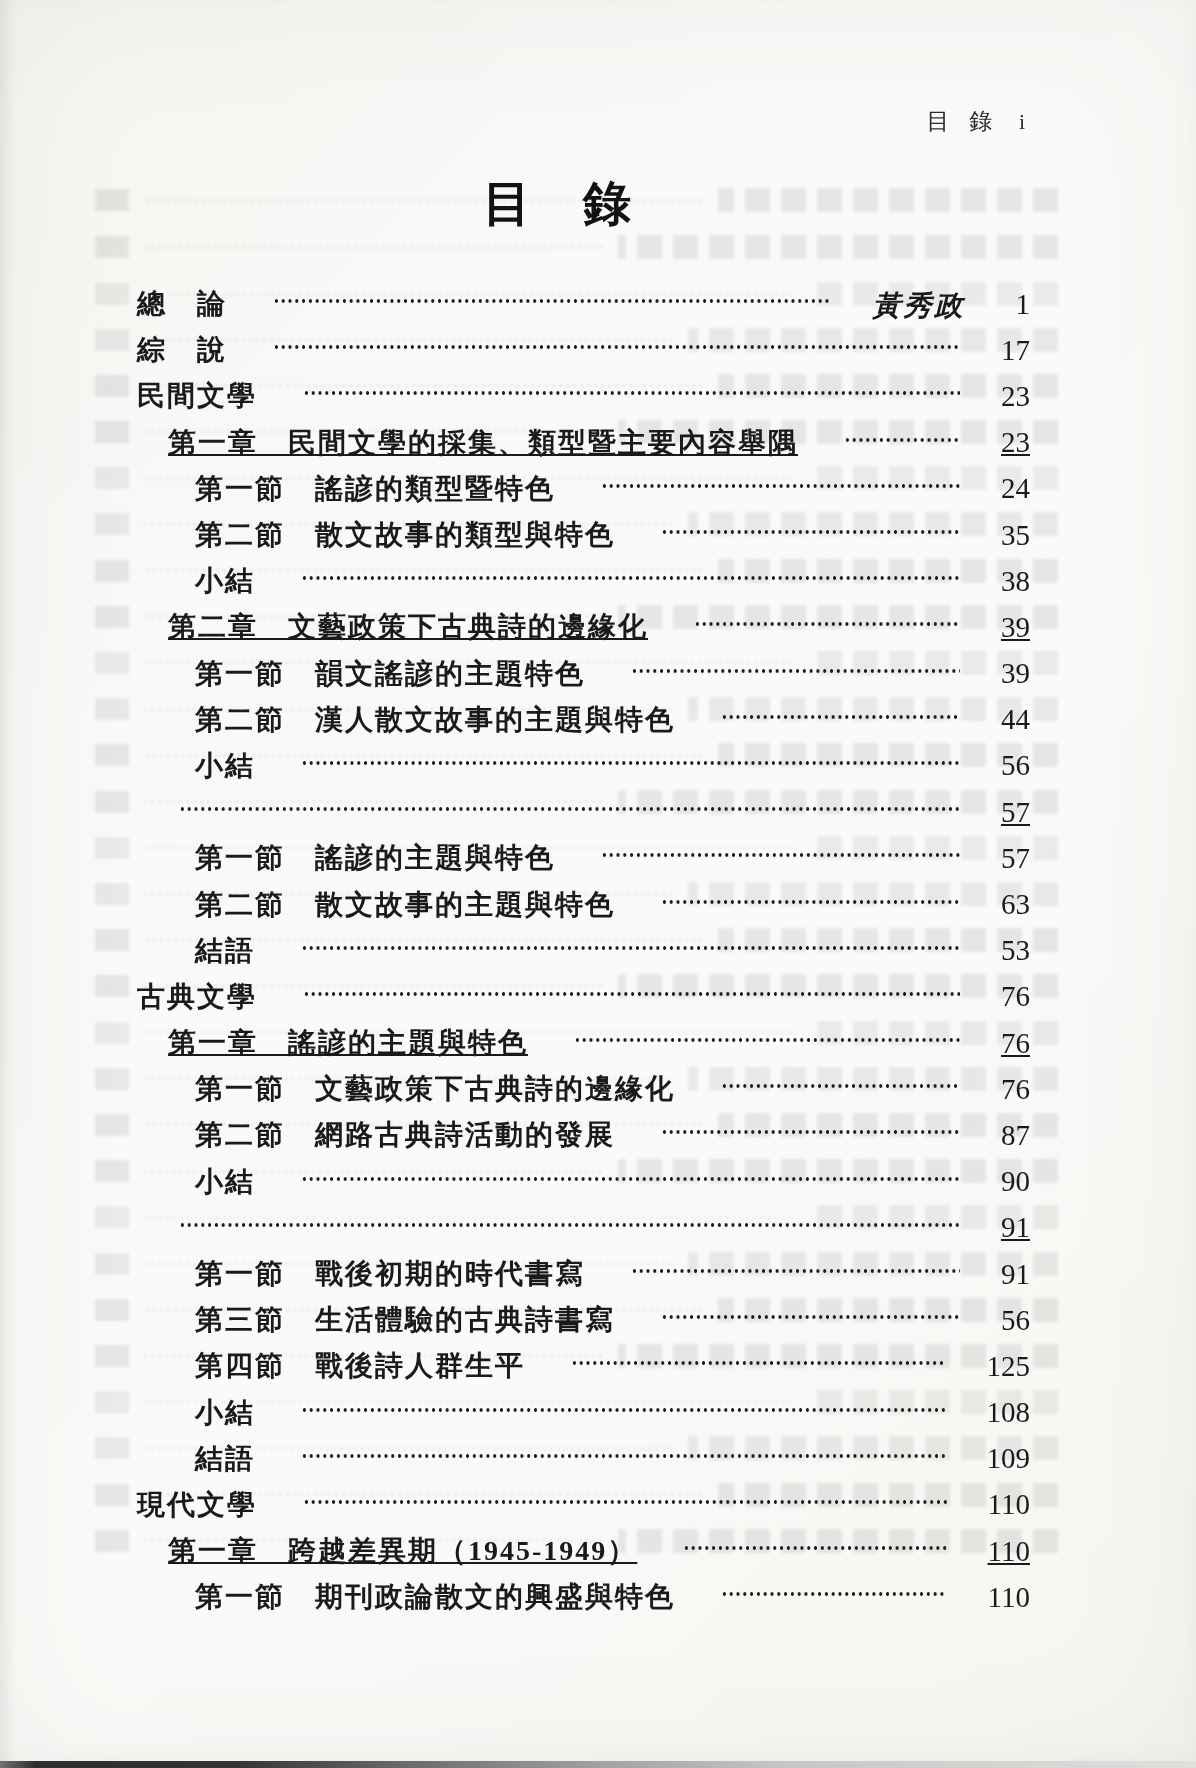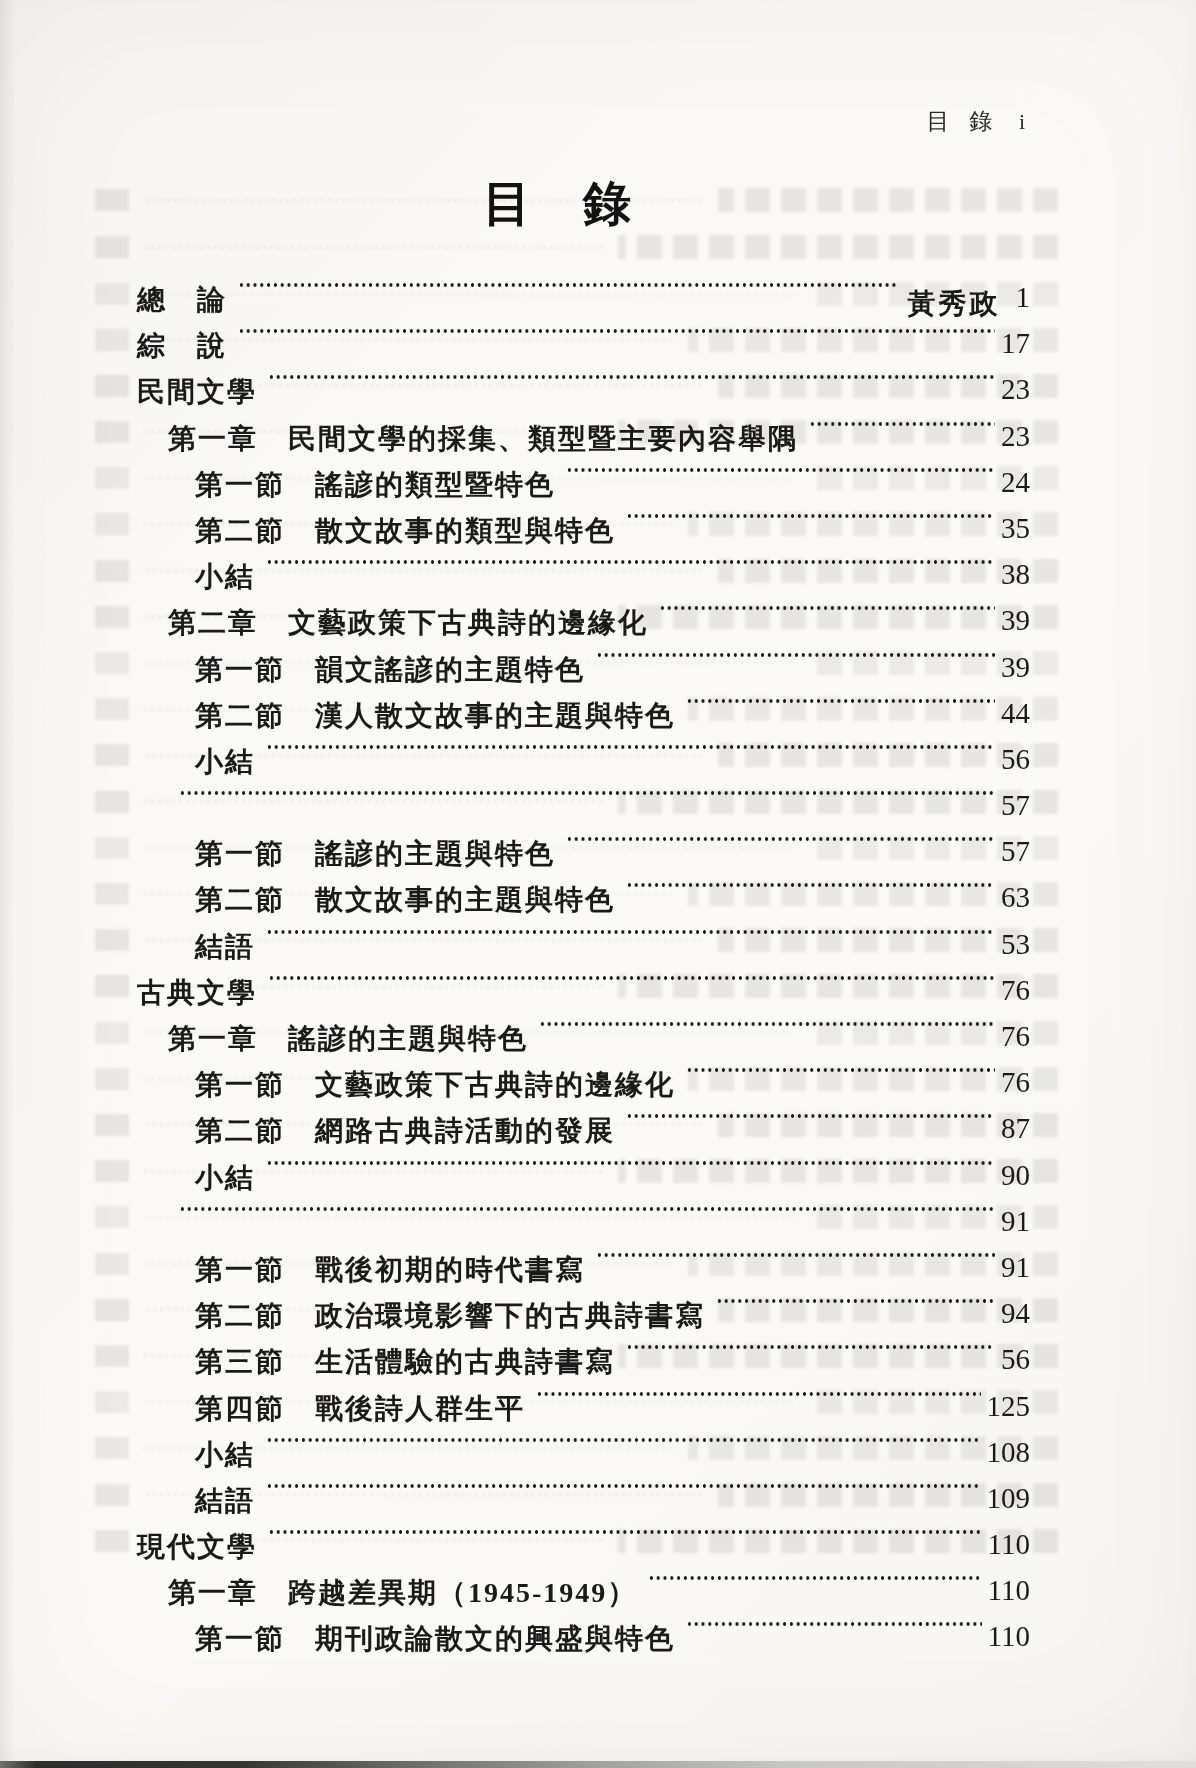--- a/index.html
+++ b/index.html
@@ -14,28 +14,28 @@
              background:linear-gradient(90deg,#777 0,#2e2e2e 3%,#373737 20%,#6f6f6f 34%,#a8a8a8 50%,#cfcfcf 66%,#e0dedc 85%,#edebe9 100%);}
 
   .running-header{position:absolute;top:106px;right:171px;font-size:23px;color:#2a2a2a;white-space:nowrap;}
   .running-header .rh-title{letter-spacing:7px;}
   .running-header .rh-pg{margin-left:14px;font-size:22px;letter-spacing:0;}
 
   .doc-title{position:absolute;top:172px;left:0;width:1116px;text-align:center;
              font-size:48px;font-weight:700;letter-spacing:2px;color:#121212;white-space:nowrap;}
 
   .toc{position:absolute;left:137px;top:281px;width:893px;}
-  .row{display:flex;align-items:flex-start;height:46.2px;font-size:28px;white-space:nowrap;}
+  .row{display:flex;align-items:center;height:46.2px;font-size:28px;white-space:nowrap;gap:35px;}
   .row .label{letter-spacing:2px;font-weight:600;}
-  .lvl1{padding-left:31px;}
+  .lvl1{padding-left:31px;text-decoration:underline;}
   .lvl2{padding-left:58px;}
   .dots{flex:1 1 auto;height:8px;margin:0 6px 6px 11px;
         background-image:radial-gradient(circle,#1b1b1b 1.55px,transparent 1.95px);
         background-size:6.8px 8px;background-repeat:repeat-x;background-position:left center;}
-  .author{margin:4px 15px 0 3px;letter-spacing:3px;font-weight:600;}
+  .author{margin:4px 15px 0 3px;letter-spacing:3px;font-weight:600;font-style:italic;}
   .pagenum{font-size:29px;}
 
   
   .ghosts{position:absolute;inset:0;pointer-events:none;}
   .ghost{position:absolute;left:95px;right:138px;height:32px;display:flex;align-items:center;
          transform:scaleX(-1);opacity:.11;filter:blur(1.4px);}
   .g-label{height:24px;width:340px;background:repeating-linear-gradient(90deg,#4a4a4a 0 25px,transparent 25px 36px);}
   .g-dots{flex:1 1 auto;height:5px;margin:0 14px;
           background-image:radial-gradient(circle,#555 1.5px,transparent 1.9px);
           background-size:7px 5px;background-repeat:repeat-x;background-position:left center;}
@@ -357,26 +357,20 @@
     <span class="pagenum">91</span>
   </div>
 
   <div class="row lvl2">
     <span class="label">第一節　戰後初期的時代書寫</span>
     <span class="dots"></span>
 
     <span class="pagenum">91</span>
   </div>
 
-  <div class="row lvl2">
-    <span class="label">第二節　政治環境影響下的古典詩書寫</span>
-    <span class="dots"></span>
-
-    <span class="pagenum">94</span>
-  </div>
 
   <div class="row lvl2">
     <span class="label">第三節　生活體驗的古典詩書寫</span>
     <span class="dots"></span>
 
     <span class="pagenum">56</span>
   </div>
 
   <div class="row lvl2">
     <span class="label">第四節　戰後詩人群生平</span>

